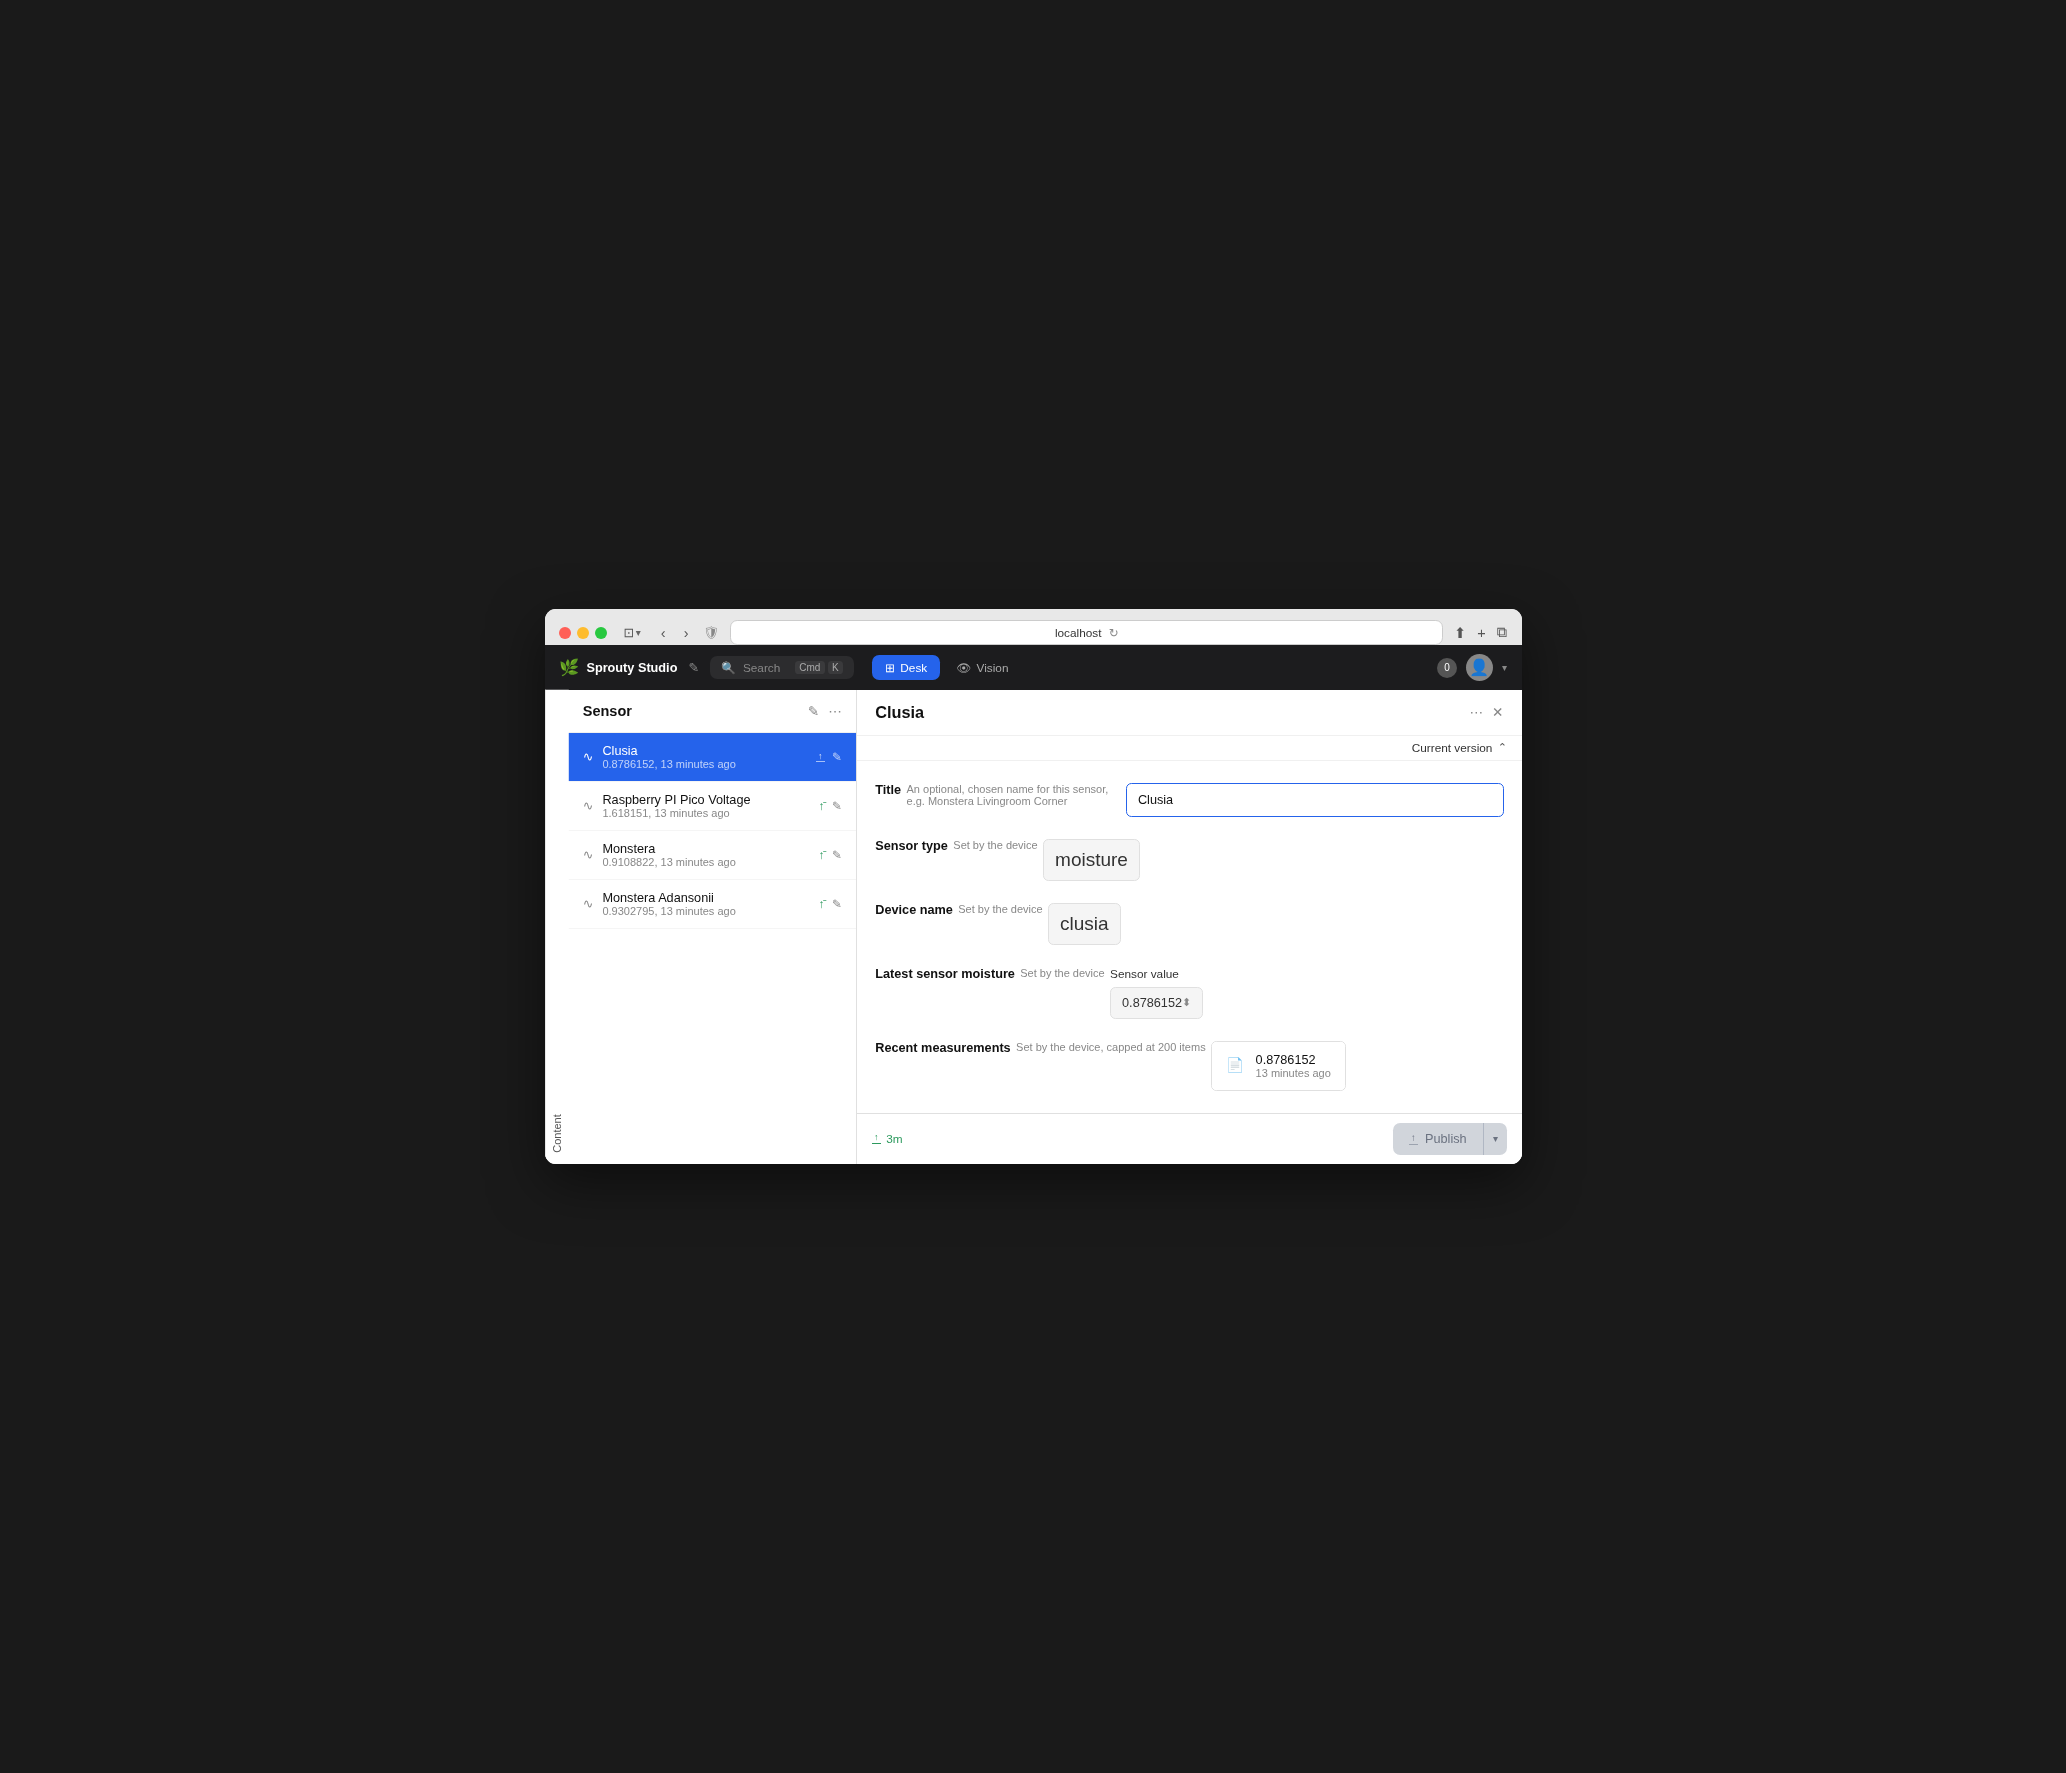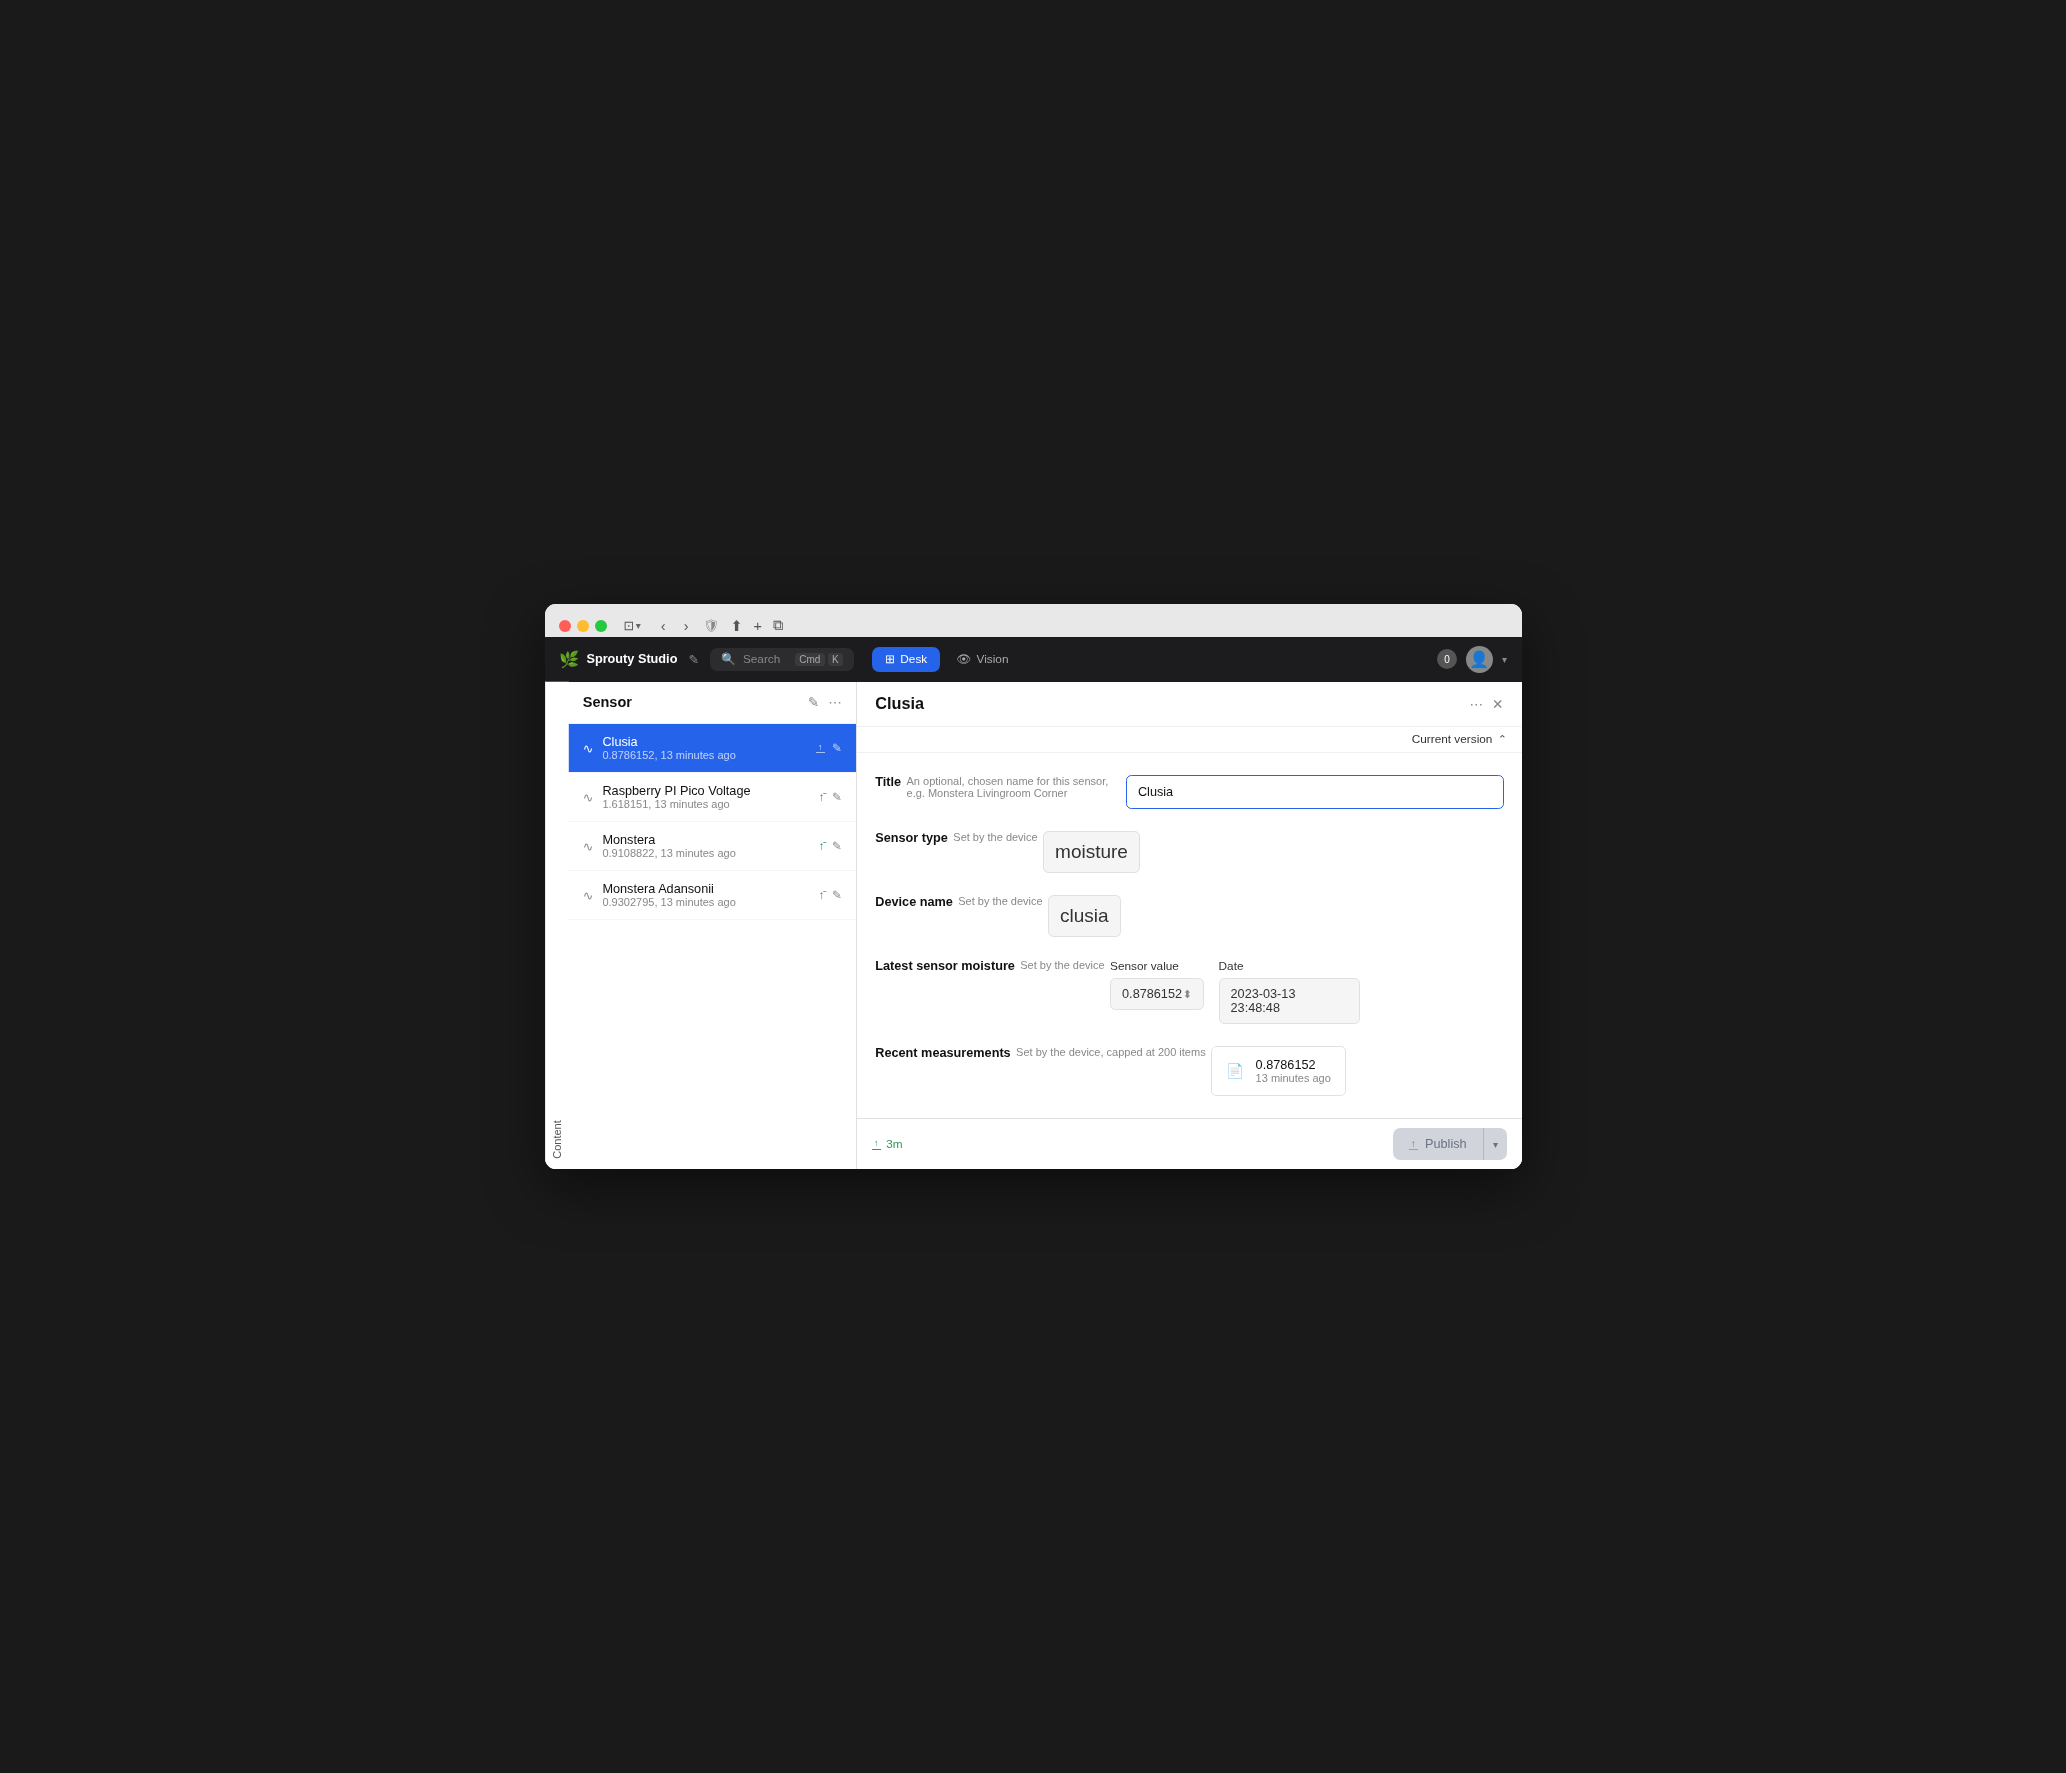--- a/index.html
+++ b/index.html
@@ -591,20 +591,24 @@
         <div class="traffic-light tl-yellow"></div>
         <div class="traffic-light tl-green"></div>
       </div>
       <div class="sidebar-toggle">
         <span>⊡</span>
         <span style="font-size:10px; color:#666">▾</span>
       </div>
       <button class="nav-btn">‹</button>
       <button class="nav-btn">›</button>
       <span style="color:#888; font-size:12.7px">🛡</span>
+      <div class="address-bar">
+        <span class="address-text">localhost</span>
+        <span class="reload-btn">↻</span>
+      </div>
       <div class="browser-actions">
         <span style="cursor:pointer">⬆</span>
         <span style="cursor:pointer">+</span>
         <span style="cursor:pointer">⧉</span>
       </div>
     </div>
   </div>
 
   <div class="app-toolbar">
     <div class="app-logo">
@@ -749,24 +753,20 @@
           <div class="field-label">Latest sensor moisture</div>
           <div class="field-description">Set by the device</div>
           <div class="sensor-reading-row">
             <div class="sensor-reading-field">
               <div class="reading-label">Sensor value</div>
               <div class="reading-input">
                 <span>0.8786152</span>
                 <span class="reading-spinner">⬍</span>
               </div>
             </div>
-            <div class="sensor-reading-field">
-              <div class="reading-label">Date</div>
-              <div class="reading-date">2023-03-13 23:48:48</div>
-            </div>
           </div>
         </div>
 
         <div class="field-group">
           <div class="field-label">Recent measurements</div>
           <div class="field-description">Set by the device, capped at 200 items</div>
           <div class="recent-measurements-list">
             <div class="measurement-item">
               <span class="measurement-icon">📄</span>
               <div class="measurement-info">

